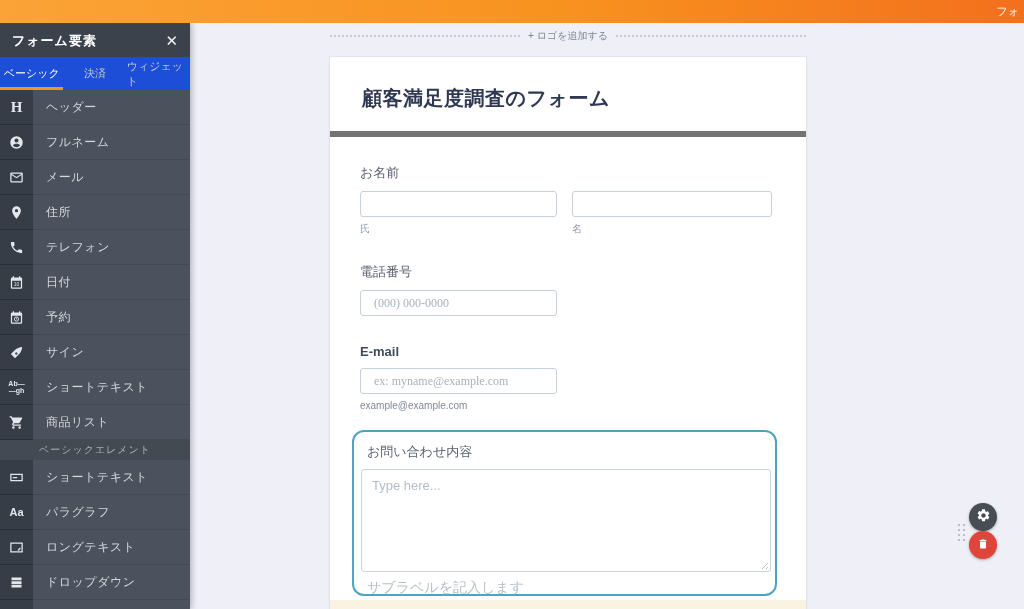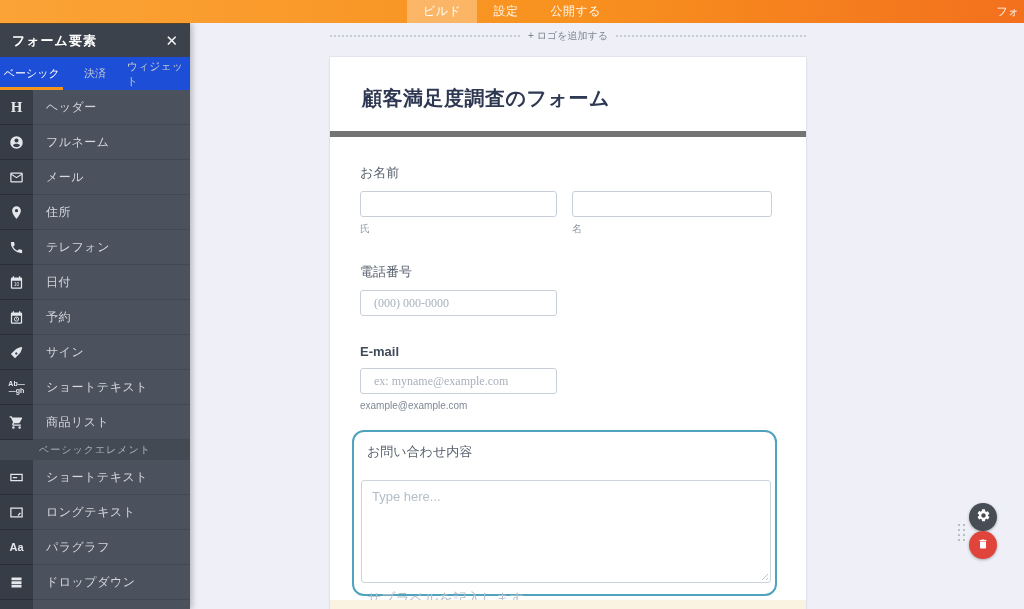--- a/index.html
+++ b/index.html
@@ -98,21 +98,21 @@
   .phone-block .txt-input { margin-top:9px; }
   .email-block { margin-top:28px; }
   .email-block .txt-input { margin-top:9px; display:block; }
   .email-block .sub-label { margin-top:6px; color:#7f8896; }
   
   .selected-box {
     position:relative; margin:19px 0 0 -8px; width:425px; height:166px;
     border:2px solid #4fa3bf; border-radius:12px; background:#fff;
   }
   .selected-box .fld-label { margin:11px 0 0 13px; }
-  .ta-wrap { position:relative; margin:19px 4px 0 7px; }
+  .ta-wrap { position:relative; margin:8px 4px 0 7px; }
   .msg-textarea {
     display:block; width:100%; height:103px; resize:none;
     border:1px solid #cdd3db; border-radius:3px; font-size:13px; padding:8px 10px;
     color:#333; outline:none; font-family:inherit;
   }
   .msg-textarea::placeholder { color:#b4bdc7; }
   .resize-grip {
     position:absolute; right:3px; bottom:3px; width:9px; height:9px; pointer-events:none;
     background:repeating-linear-gradient(135deg,transparent 0 2px,#b9c1ca 2px 3px);
     clip-path:polygon(100% 0,100% 100%,0 100%);
@@ -134,25 +134,20 @@
   .next-strip {
     position:absolute; left:0; top:543px; width:100%; height:24px; background:#faf3e2;
   }
 </style>
 </head>
 <body>
 
 <div class="stage">
 
   <div class="topbar">
-    <div class="top-tabs">
-        <div class="top-tab active">ビルド</div>
-        <div class="top-tab">設定</div>
-        <div class="top-tab">公開する</div>
-      </div>
     <div class="top-partial">フォ</div>
   </div>
 
   <div class="sidebar">
     <div class="sb-header">
       <span class="sb-title">フォーム要素</span>
       <span class="sb-close">✕</span>
     </div>
     <div class="sb-tabs">
         <div class="sb-tab active">ベーシック</div>
@@ -243,32 +238,32 @@
         <div class="sb-item">
           <div class="icon-cell">
             <svg width="15" height="15" viewBox="0 0 24 24" fill="currentColor">
               <path d="M2 6h20v12H2V6zm2 2v8h16V8H4zm2 3h7v2H6v-2z"></path>
             </svg>
           </div>
           <div class="label-cell">ショートテキスト</div>
         </div>
         <div class="sb-item">
           <div class="icon-cell">
+            <span style="font-size:11px;font-weight:bold">Aa</span>
+          </div>
+          <div class="label-cell">パラグラフ</div>
+        </div>
+        <div class="sb-item">
+          <div class="icon-cell">
             <svg width="15" height="15" viewBox="0 0 24 24" fill="currentColor">
               <path d="M2 4h20v16H2V4zm2 2v12h16V6H4z"></path>
               <path d="M14 15.5l3.5-3.5 1.5 1.5-3.5 3.5H14v-1.5z"></path>
             </svg>
           </div>
           <div class="label-cell">ロングテキスト</div>
-        </div>
-        <div class="sb-item">
-          <div class="icon-cell">
-            <span style="font-size:11px;font-weight:bold">Aa</span>
-          </div>
-          <div class="label-cell">パラグラフ</div>
         </div>
         <div class="sb-item">
           <div class="icon-cell">
             <svg width="15" height="15" viewBox="0 0 24 24" fill="currentColor">
               <path d="M4 4h16v4.5H4V4zm0 5.8h16v4.5H4V9.8zm0 5.7h16V20H4v-4.5z"></path>
             </svg>
           </div>
           <div class="label-cell">ドロップダウン</div>
         </div>
       </div>

